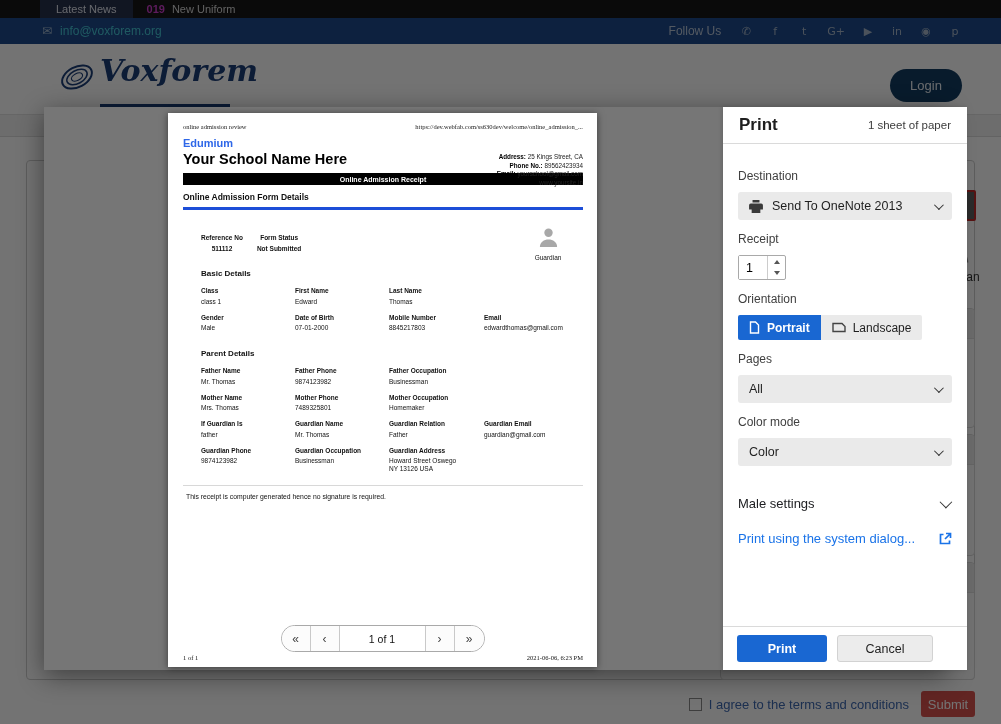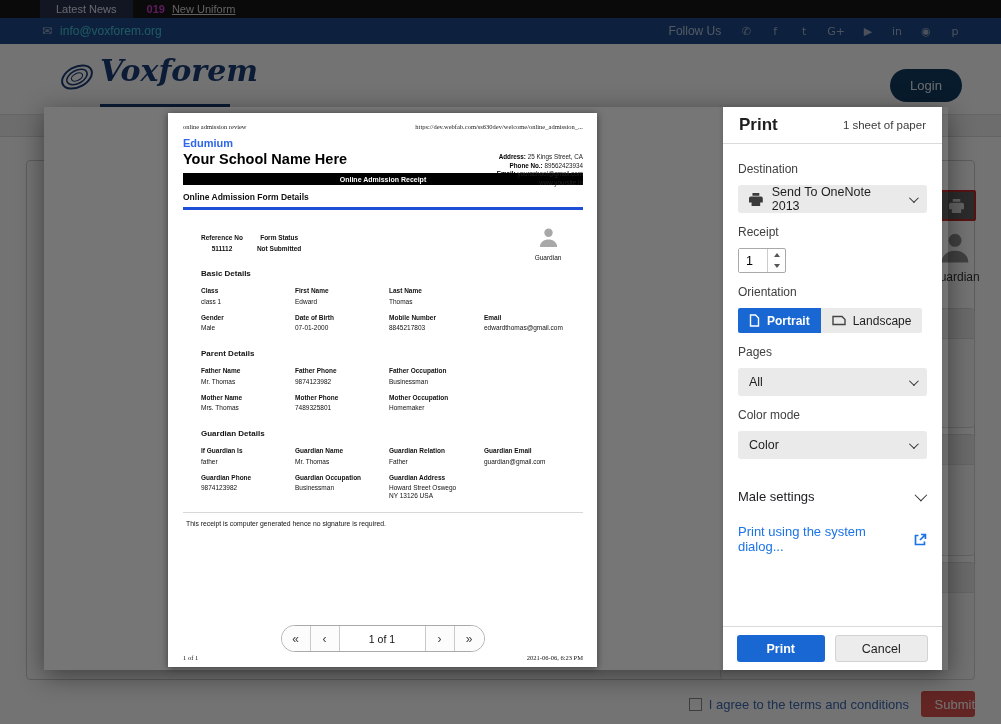--- a/index.html
+++ b/index.html
@@ -4,21 +4,21 @@
 <style>
   * { margin:0; padding:0; box-sizing:border-box; }
   html,body { width:1001px; height:724px; }
   body { position:relative; overflow:hidden; font-family:"Liberation Sans",sans-serif; background:#fff; }
 
   
   .site { position:absolute; inset:0; background:#fff; }
   .newsbar { position:absolute; top:0; left:0; right:0; height:18px; background:#171717; display:flex; align-items:center; }
   .news-tab { background:#27314d; color:#e2e6ef; font-size:11px; height:100%; display:flex; align-items:center; padding:0 16px; margin-left:40px; }
   .news-badge { color:#cf3ecf; font-weight:bold; font-size:11px; margin-left:14px; }
-  .news-text { color:#d8d8d8; font-size:11px; margin-left:7px;text-decoration:underline; }
+  .news-text { color:#d8d8d8; font-size:11px; margin-left:7px; }
 
   .contactbar { position:absolute; top:18px; left:0; right:0; height:26px; background:#1d4a8c; display:flex; align-items:center; justify-content:space-between; padding:0 40px 0 42px; }
   .email { color:#46c8d8; font-size:12px; display:flex; align-items:center; gap:8px; }
   .email .env { font-family:"DejaVu Sans",sans-serif; color:#9db4cc; font-size:12px; }
   .follow { display:flex; align-items:center; gap:17px; }
   .follow-label { color:#b9c6d8; font-size:12px; margin-right:2px; }
   .sico { color:#a7b6c9; font-size:11px; font-family:"DejaVu Sans",sans-serif; min-width:12px; text-align:center; }
 
   .siteheader { position:absolute; top:44px; left:0; right:0; height:71px; background:#fff; border-bottom:1px solid #e2e2e2; }
   .logo { position:absolute; left:56px; top:12px; display:flex; align-items:flex-start; gap:2px; }
@@ -33,21 +33,21 @@
   .bgcard1 { top:308px; height:120px; } .bgcard2 { top:434px; height:122px; } .bgcard3 { top:562px; height:118px; }
 
   .print-btn-bg { position:absolute; left:936px; top:190px; width:40px; height:31px; background:#616161; border:2px solid #c22a2a; border-radius:2px; display:flex; align-items:center; justify-content:center; }
   .guardian-bg { position:absolute; left:928px; top:230px; width:54px; text-align:center; }
   .guardian-bg svg { fill:#8f8f8f; }
   .guardian-bg .cap { font-size:12px; color:#333; margin-top:2px; }
 
   .terms { position:absolute; top:690px; left:0; right:26px; height:28px; display:flex; justify-content:flex-end; align-items:center; }
   .cbx { width:13px; height:13px; border:1px solid #8a8a8a; background:#fff; display:inline-block; margin-right:7px; }
   .terms-label { color:#3f6ab2; font-size:13px; }
-  .submit-btn { width:54px; height:26px; background:#d9534f; color:#fff; font-size:13px; border:none; border-radius:3px; margin-left:12px;text-align:right; }
+  .submit-btn { width:54px; height:26px; background:#d9534f; color:#fff; font-size:13px; border:none; border-radius:3px; margin-left:12px; }
 
   
   .dim { position:absolute; inset:0; background:rgba(0,0,0,0.55); z-index:50; }
 
   
   .printui { position:absolute; left:44px; top:107px; width:904px; height:563px; z-index:100; box-shadow:0 6px 24px rgba(0,0,0,.45); }
   .preview { position:absolute; left:0; top:0; width:679px; height:563px; background:#767676; }
   .sheet { position:absolute; left:124px; top:6px; width:429px; height:554px; background:#fff; box-shadow:0 1px 7px rgba(0,0,0,.5); color:#111; }
 
   .doc-pad { padding:10px 14px 0 15px; position:relative; }
@@ -74,21 +74,21 @@
 
   .note-row { border-top:1px solid #d8d8d8; margin-top:12px; padding:7px 0 0 3px; font-size:6.8px; }
 
   .pager { position:absolute; left:50%; transform:translateX(-50%); bottom:15px; display:flex; border:1px solid #a9a9a9; border-radius:14px; overflow:hidden; background:#fff; height:27px; }
   .pbtn { width:29px; display:flex; align-items:center; justify-content:center; font-size:12px; color:#444; border-right:1px solid #c9c9c9; background:#fcfcfc; }
   .plabel { width:86px; display:flex; align-items:center; justify-content:center; font-size:10.5px; color:#111; border-right:1px solid #c9c9c9; }
   .pbtn:last-child { border-right:none; }
   .sheet-footer { position:absolute; bottom:6px; left:15px; right:14px; display:flex; justify-content:space-between; font-family:"Liberation Serif",serif; font-size:6.5px; color:#111; }
 
   
-  .panel { position:absolute; left:679px; top:0; width:219px; height:563px; background:#fff; display:flex; flex-direction:column; box-shadow:-1px 0 4px rgba(0,0,0,.15); }
+  .panel { position:absolute; left:679px; top:0; width:244px; height:563px; background:#fff; display:flex; flex-direction:column; box-shadow:-1px 0 4px rgba(0,0,0,.15);gap:7px; }
   .panel-header { height:37px; display:flex; align-items:center; justify-content:space-between; padding:0 16px; border-bottom:1px solid #dadada; flex:none; }
   .panel-title { font-size:17px; font-weight:bold; color:#1f1f1f; }
   .sheet-count { font-size:11.5px; color:#3c3c3c; }
   .panel-body { flex:1; padding:6px 15px 0; }
   .fieldlabel { display:block; font-size:12px; color:#404040; margin:12px 0 9px; }
   .select { height:28px; background:#eaeaea; border-radius:3px; display:flex; align-items:center; padding:8px 11px; font-size:12.5px; color:#1f1f1f; gap:9px; }
   .chev { width:7px; height:7px; border-right:1.6px solid #333; border-bottom:1.6px solid #333; transform:rotate(45deg) translateY(-2px); margin-left:auto; flex:none; }
   .copies-box { width:48px; height:25px; border:1px solid #a9a9a9; border-radius:2px; display:flex; background:#fff; }
   .copies-in { width:28px; border:none; outline:none; font-size:12.5px; padding-left:7px; font-family:inherit; }
   .spinner { width:18px; border-left:1px solid #ccc; display:flex; flex-direction:column; }
@@ -288,21 +288,20 @@
               </div>
               <div class="cell">
                 <div class="lbl">Mother Phone</div>
                 <div class="val">7489325801</div>
               </div>
               <div class="cell">
                 <div class="lbl">Mother Occupation</div>
                 <div class="val">Homemaker</div>
               </div>
             </div>
-            <div class="section-title">Guardian Details</div>
             <div class="doc-row">
               <div class="cell">
                 <div class="lbl">If Guardian Is</div>
                 <div class="val">father</div>
               </div>
               <div class="cell">
                 <div class="lbl">Guardian Name</div>
                 <div class="val">Mr. Thomas</div>
               </div>
               <div class="cell">

